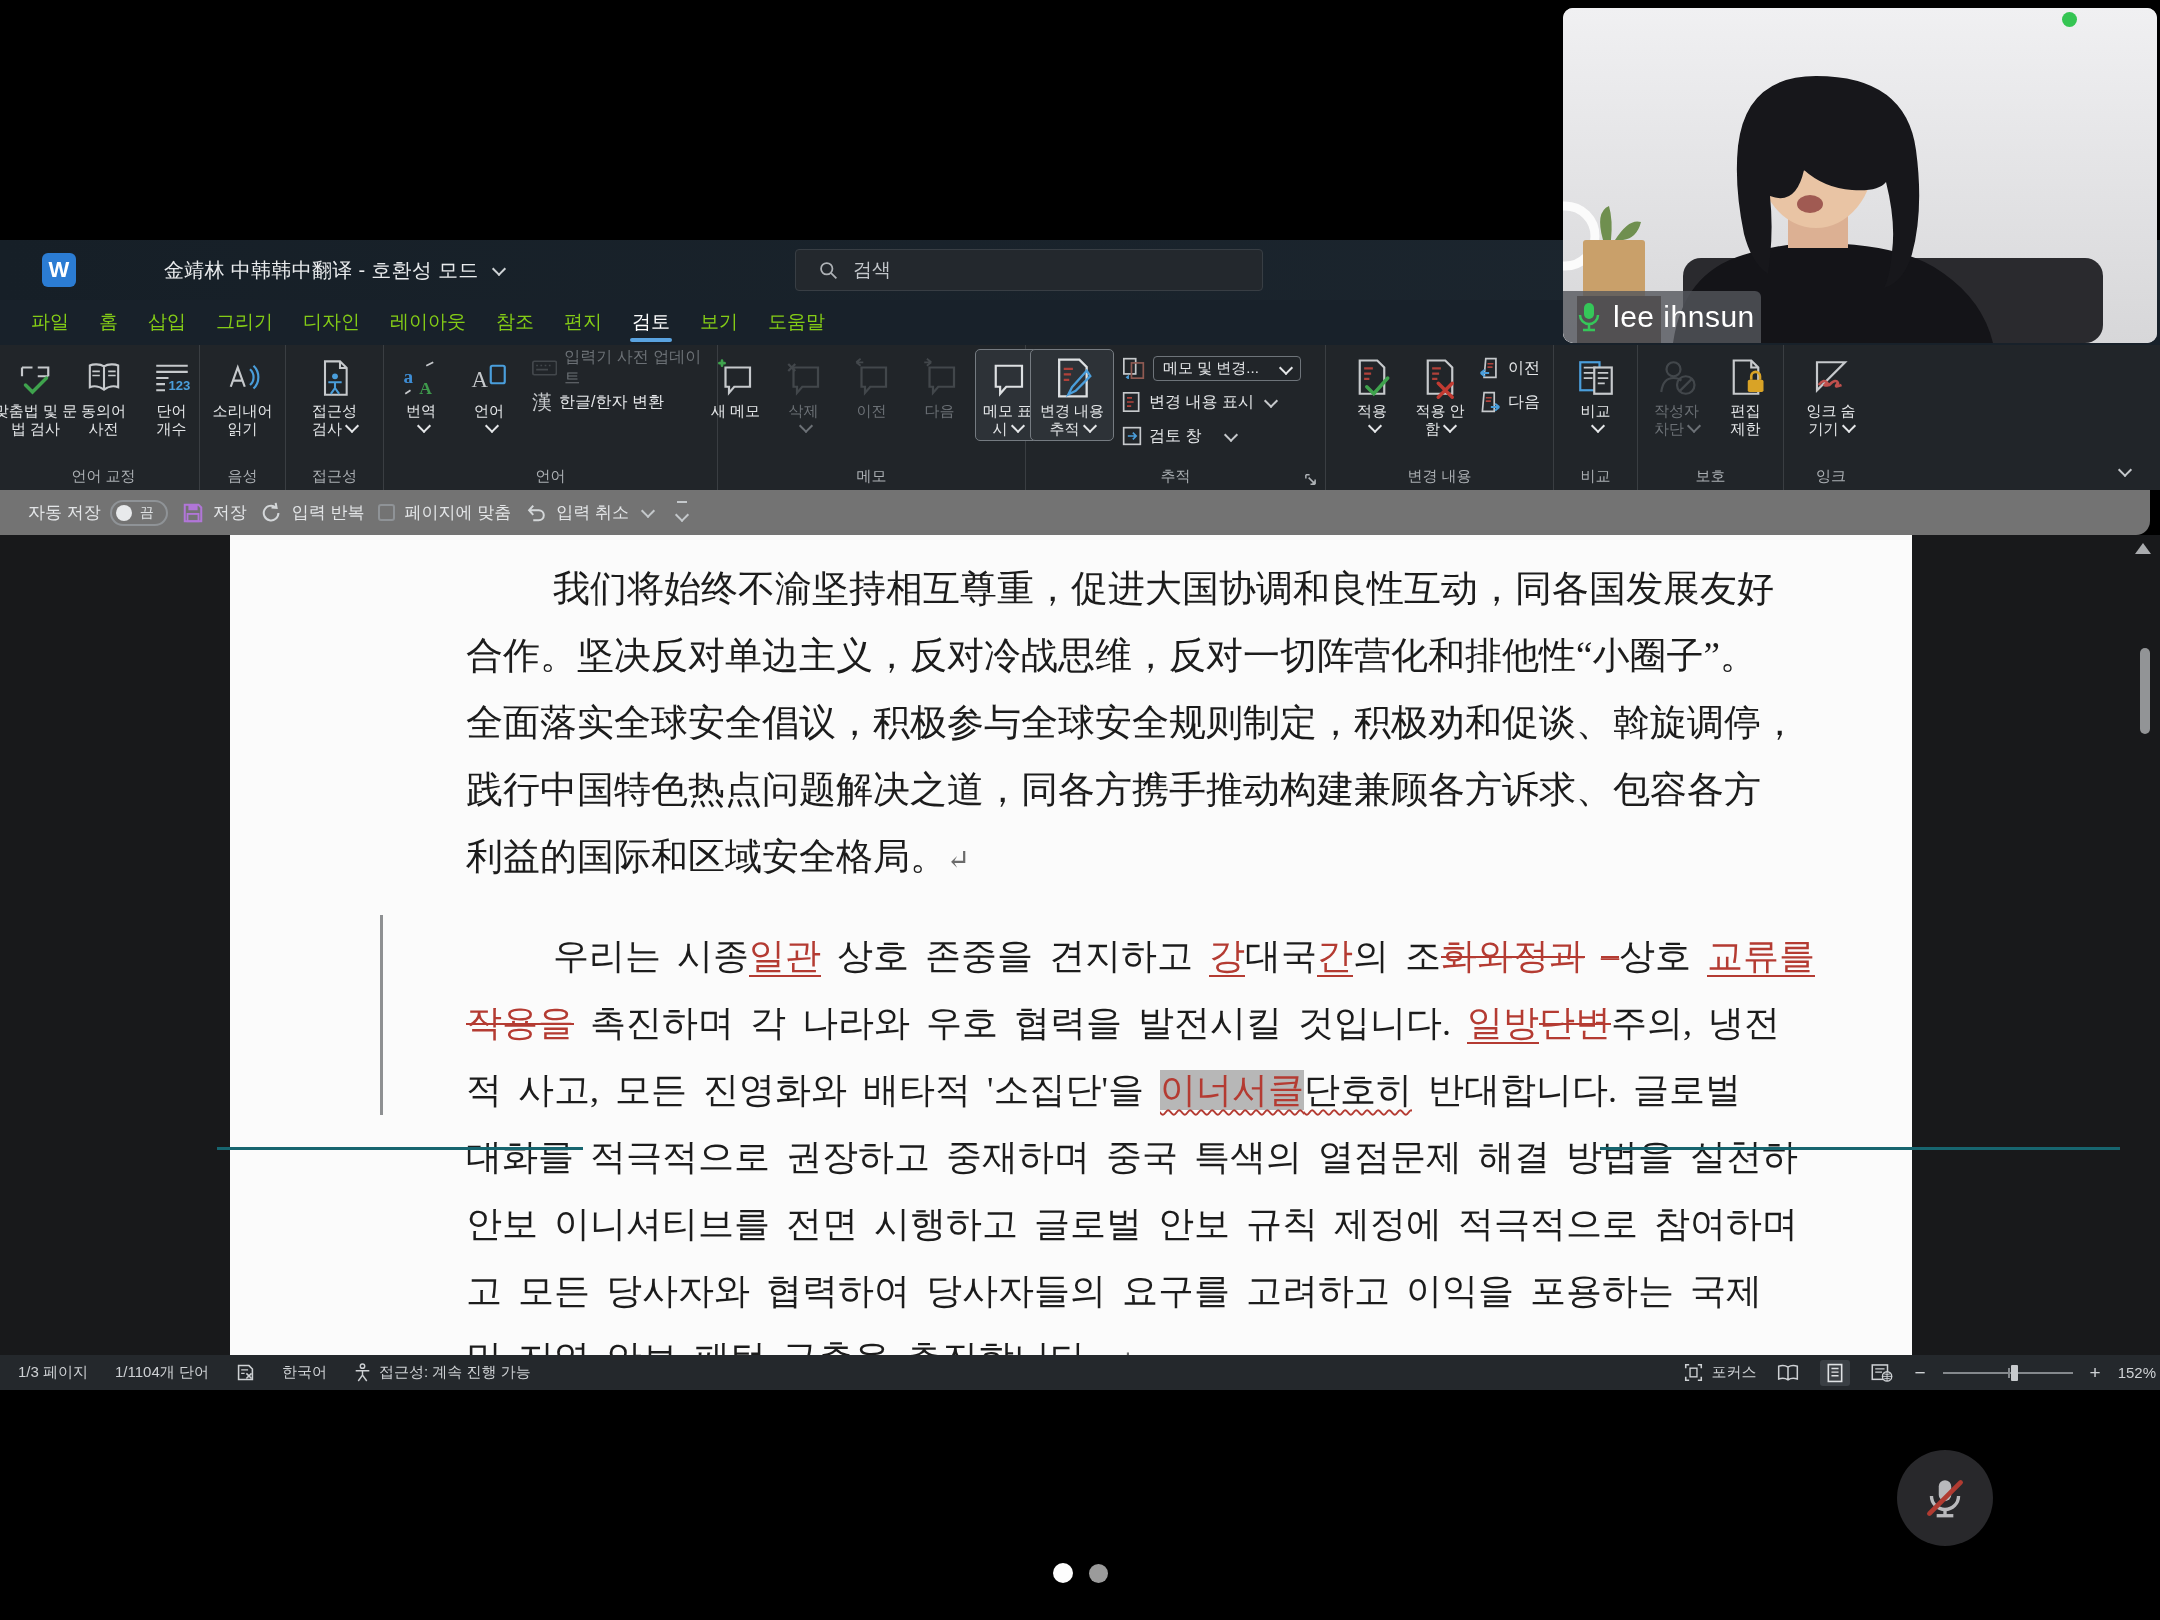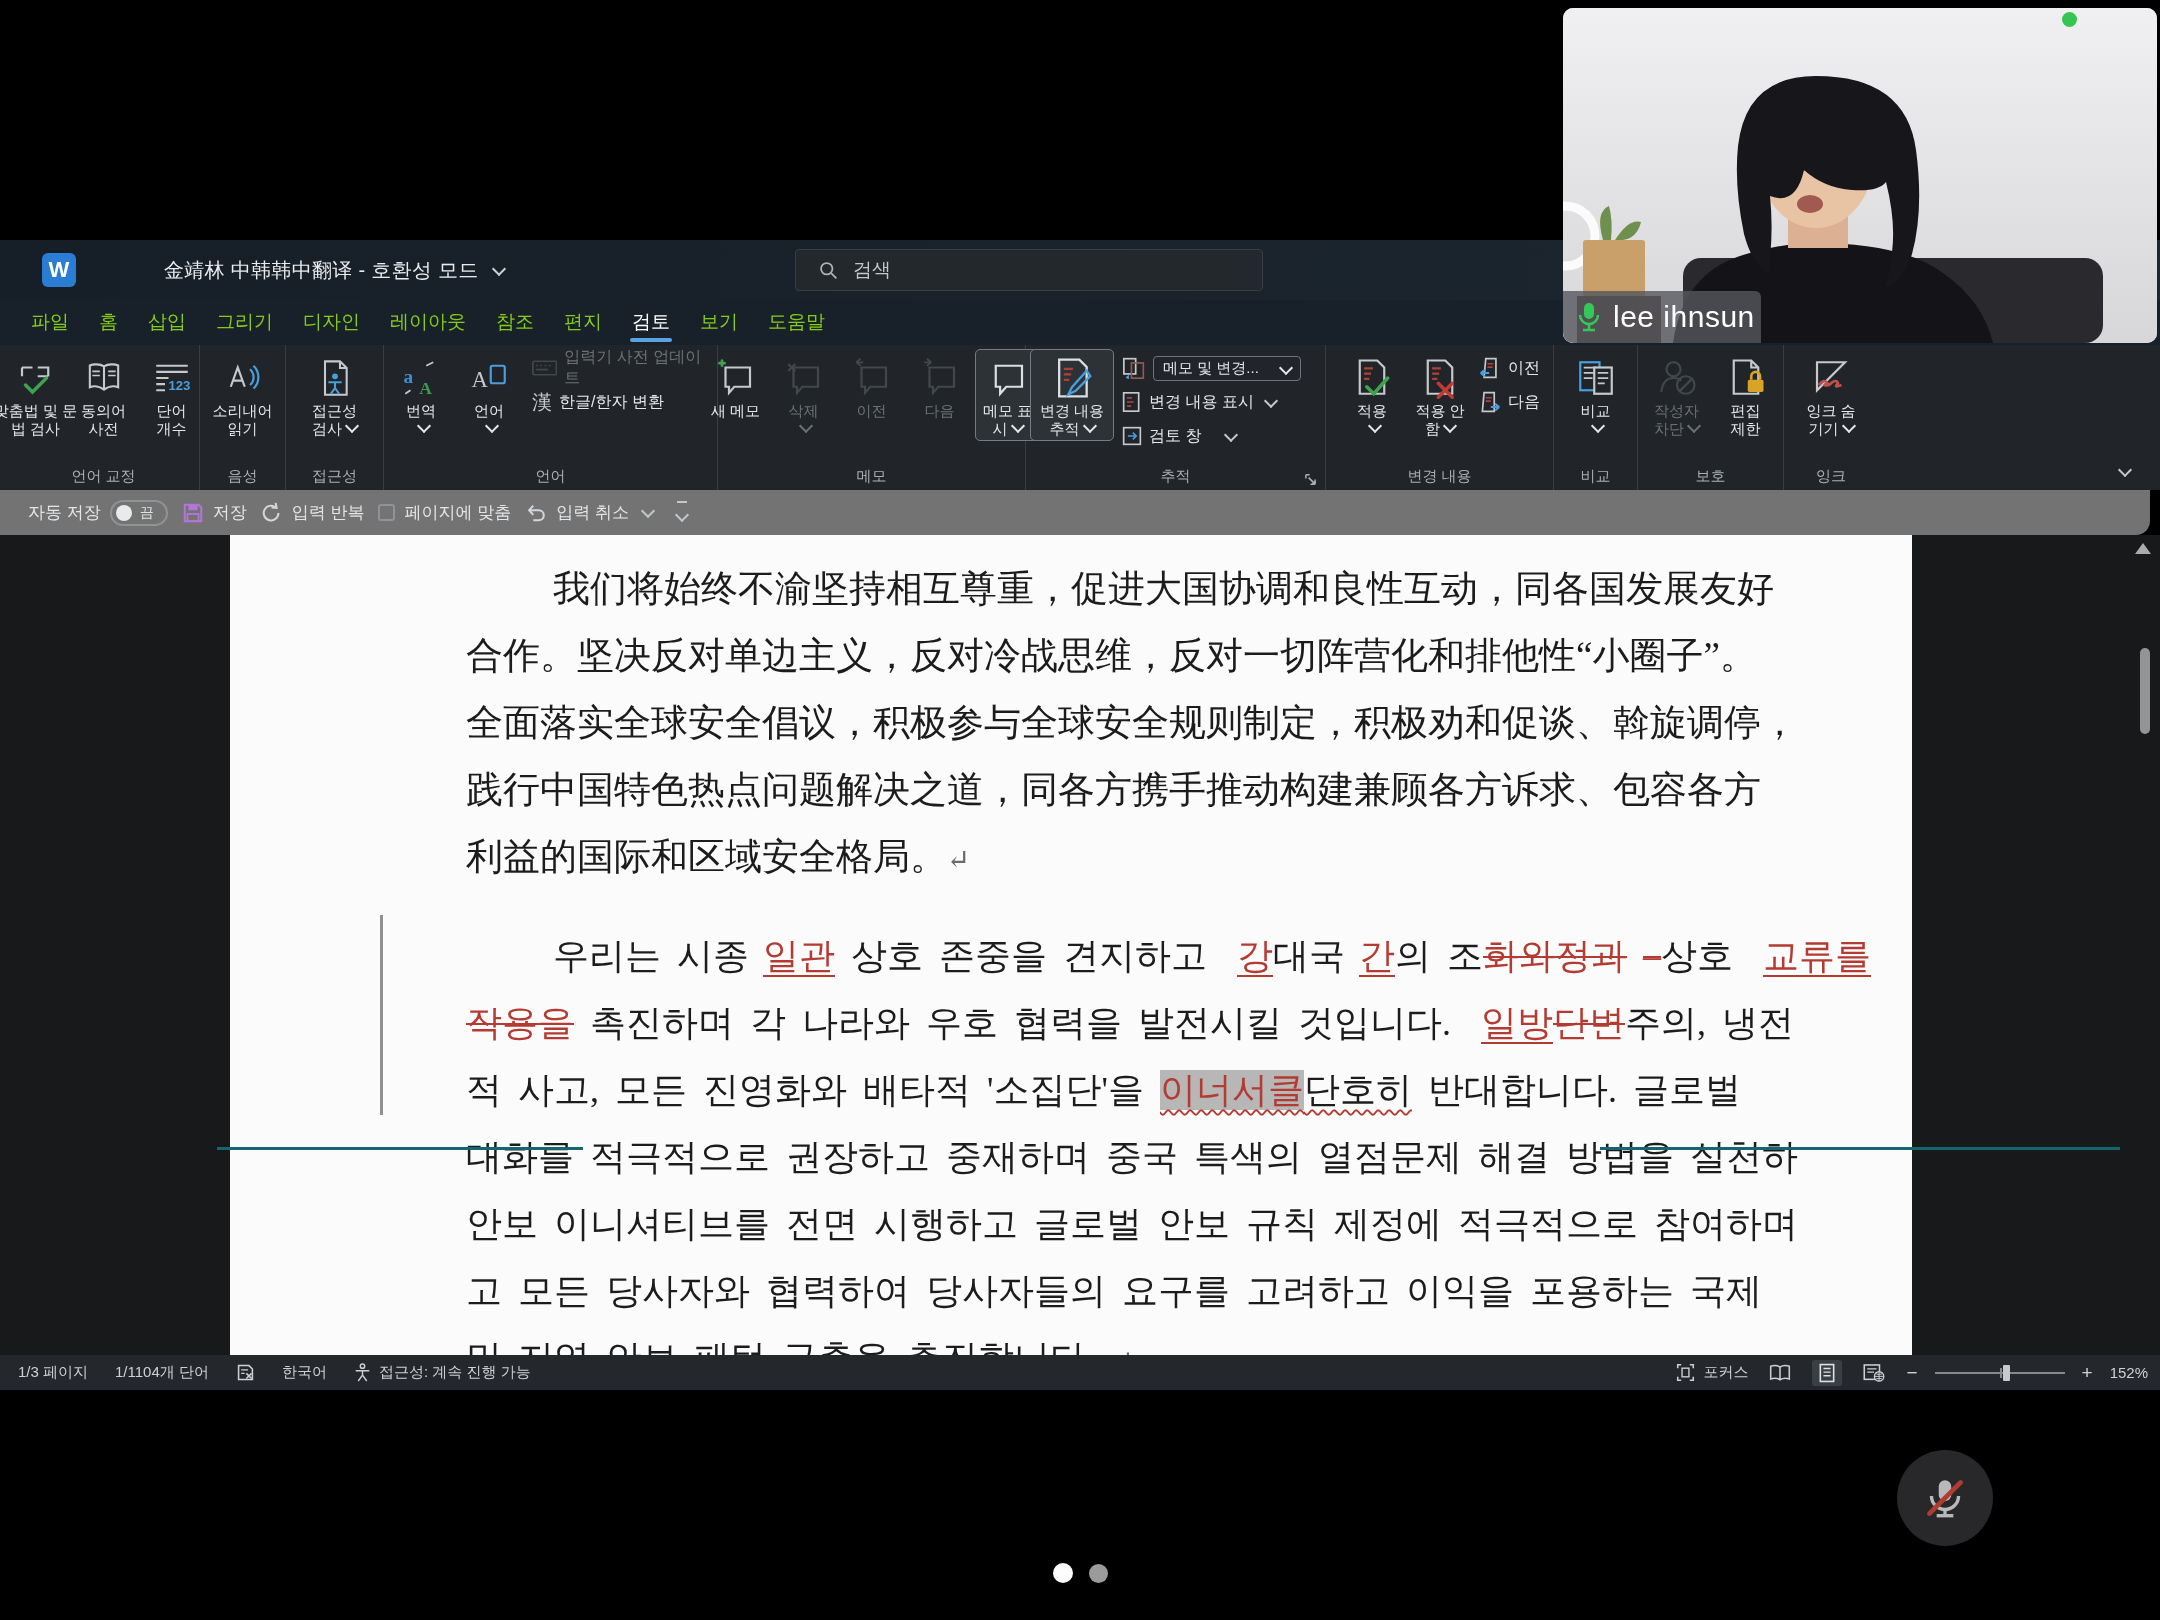--- a/index.html
+++ b/index.html
@@ -55,32 +55,32 @@
 
   
   .doc-area{position:relative;height:820px;background:#18191b;overflow:hidden;}
   .page{position:absolute;left:230px;top:0;width:1682px;height:100%;background:#fbfbfb;overflow:hidden;}
   .text-block{position:absolute;left:236px;width:1260px;font-family:"Liberation Serif","DejaVu Serif",serif;color:#1c1c1c;}
   #cn-block{top:22px;font-size:37px;}
   #kr-block{top:389px;font-size:36px;word-spacing:7px;}
   .doc-line{height:67px;line-height:64px;white-space:nowrap;}
   .doc-line.indent{padding-left:87px;}
   .seg-n{}
-  .seg-ins{color:#b43b32;text-decoration:underline;text-decoration-thickness:2px;text-underline-offset:7px;margin-left:14px;}
+  .seg-ins{color:#b43b32;text-decoration:underline;text-decoration-thickness:2px;text-underline-offset:7px;}
   .seg-del{color:#b43b32;text-decoration:line-through;text-decoration-thickness:2px;}
   .seg-ins-hl{color:#b43b32;background:#b7b7b7;text-decoration:underline wavy #b43b32;text-decoration-thickness:2px;text-underline-offset:7px;}
   .seg-wavy{color:#1c1c1c;text-decoration:underline wavy #b43b32;text-decoration-thickness:2px;text-underline-offset:7px;}
   .seg-mark{color:#6a6a6a;font-size:.75em;}
   .change-bar{position:absolute;left:150px;top:380px;width:3px;height:200px;background:#8e9092;}
   .v-scroll-up{position:absolute;right:9px;top:8px;width:0;height:0;border-left:8px solid transparent;border-right:8px solid transparent;border-bottom:11px solid #a9abae;}
   .v-scroll-thumb{position:absolute;right:10px;top:113px;width:10px;height:86px;border-radius:5px;background:#929496;}
 
   
   .statusbar{height:35px;background:#24282c;display:flex;font-size:15px;color:#ced1d4;
-             padding:0 12px 0 18px;box-sizing:border-box;justify-content:space-between;position:relative;}
+             padding:0 4px 0 18px;box-sizing:border-box;justify-content:space-between;position:relative;}
   .sb-left,.sb-right{display:flex;align-items:center;}
   .sb-left{gap:27px;}
   .sb-right{gap:17px;}
   .sb-item{display:flex;align-items:center;gap:8px;}
   .view-btn{width:30px;height:26px;display:flex;align-items:center;justify-content:center;border-radius:3px;}
   .view-btn.active{background:#3a3f44;}
   .zoom-track{width:130px;height:2px;background:#85898d;position:relative;}
   .zoom-track .tick{position:absolute;left:50%;top:-4px;width:2px;height:10px;background:#85898d;}
   .zoom-thumb{position:absolute;left:68px;top:-7px;width:7px;height:16px;background:#c7cacd;border-radius:1px;}
   .zoom-sign{font-size:19px;color:#ced1d4;}

